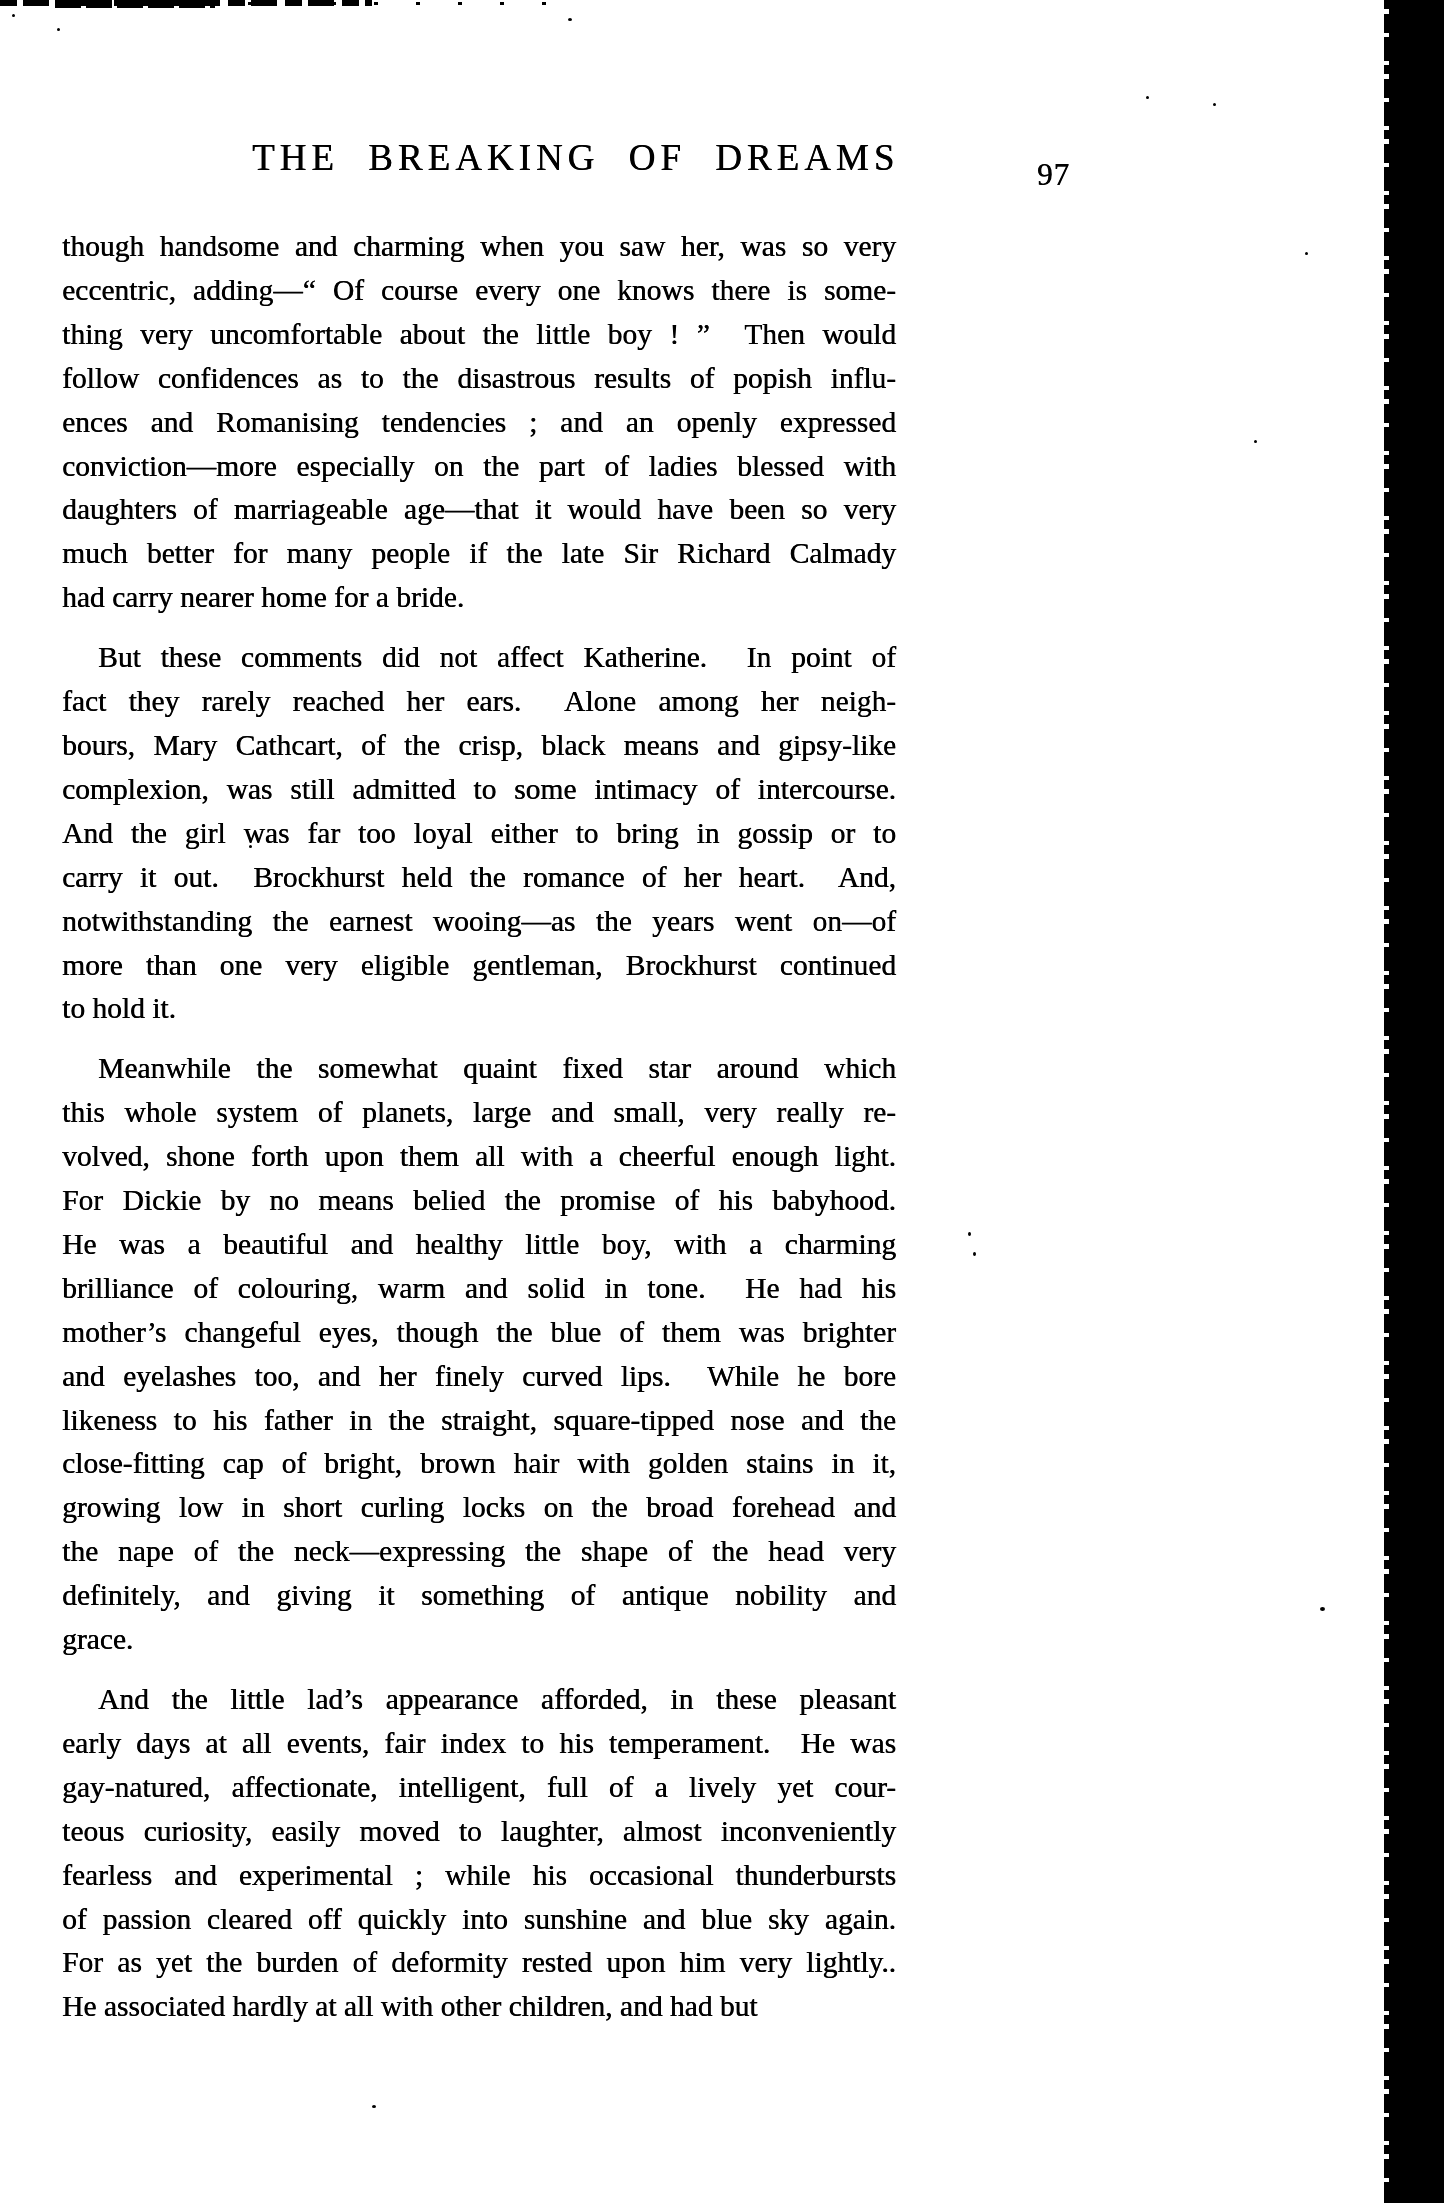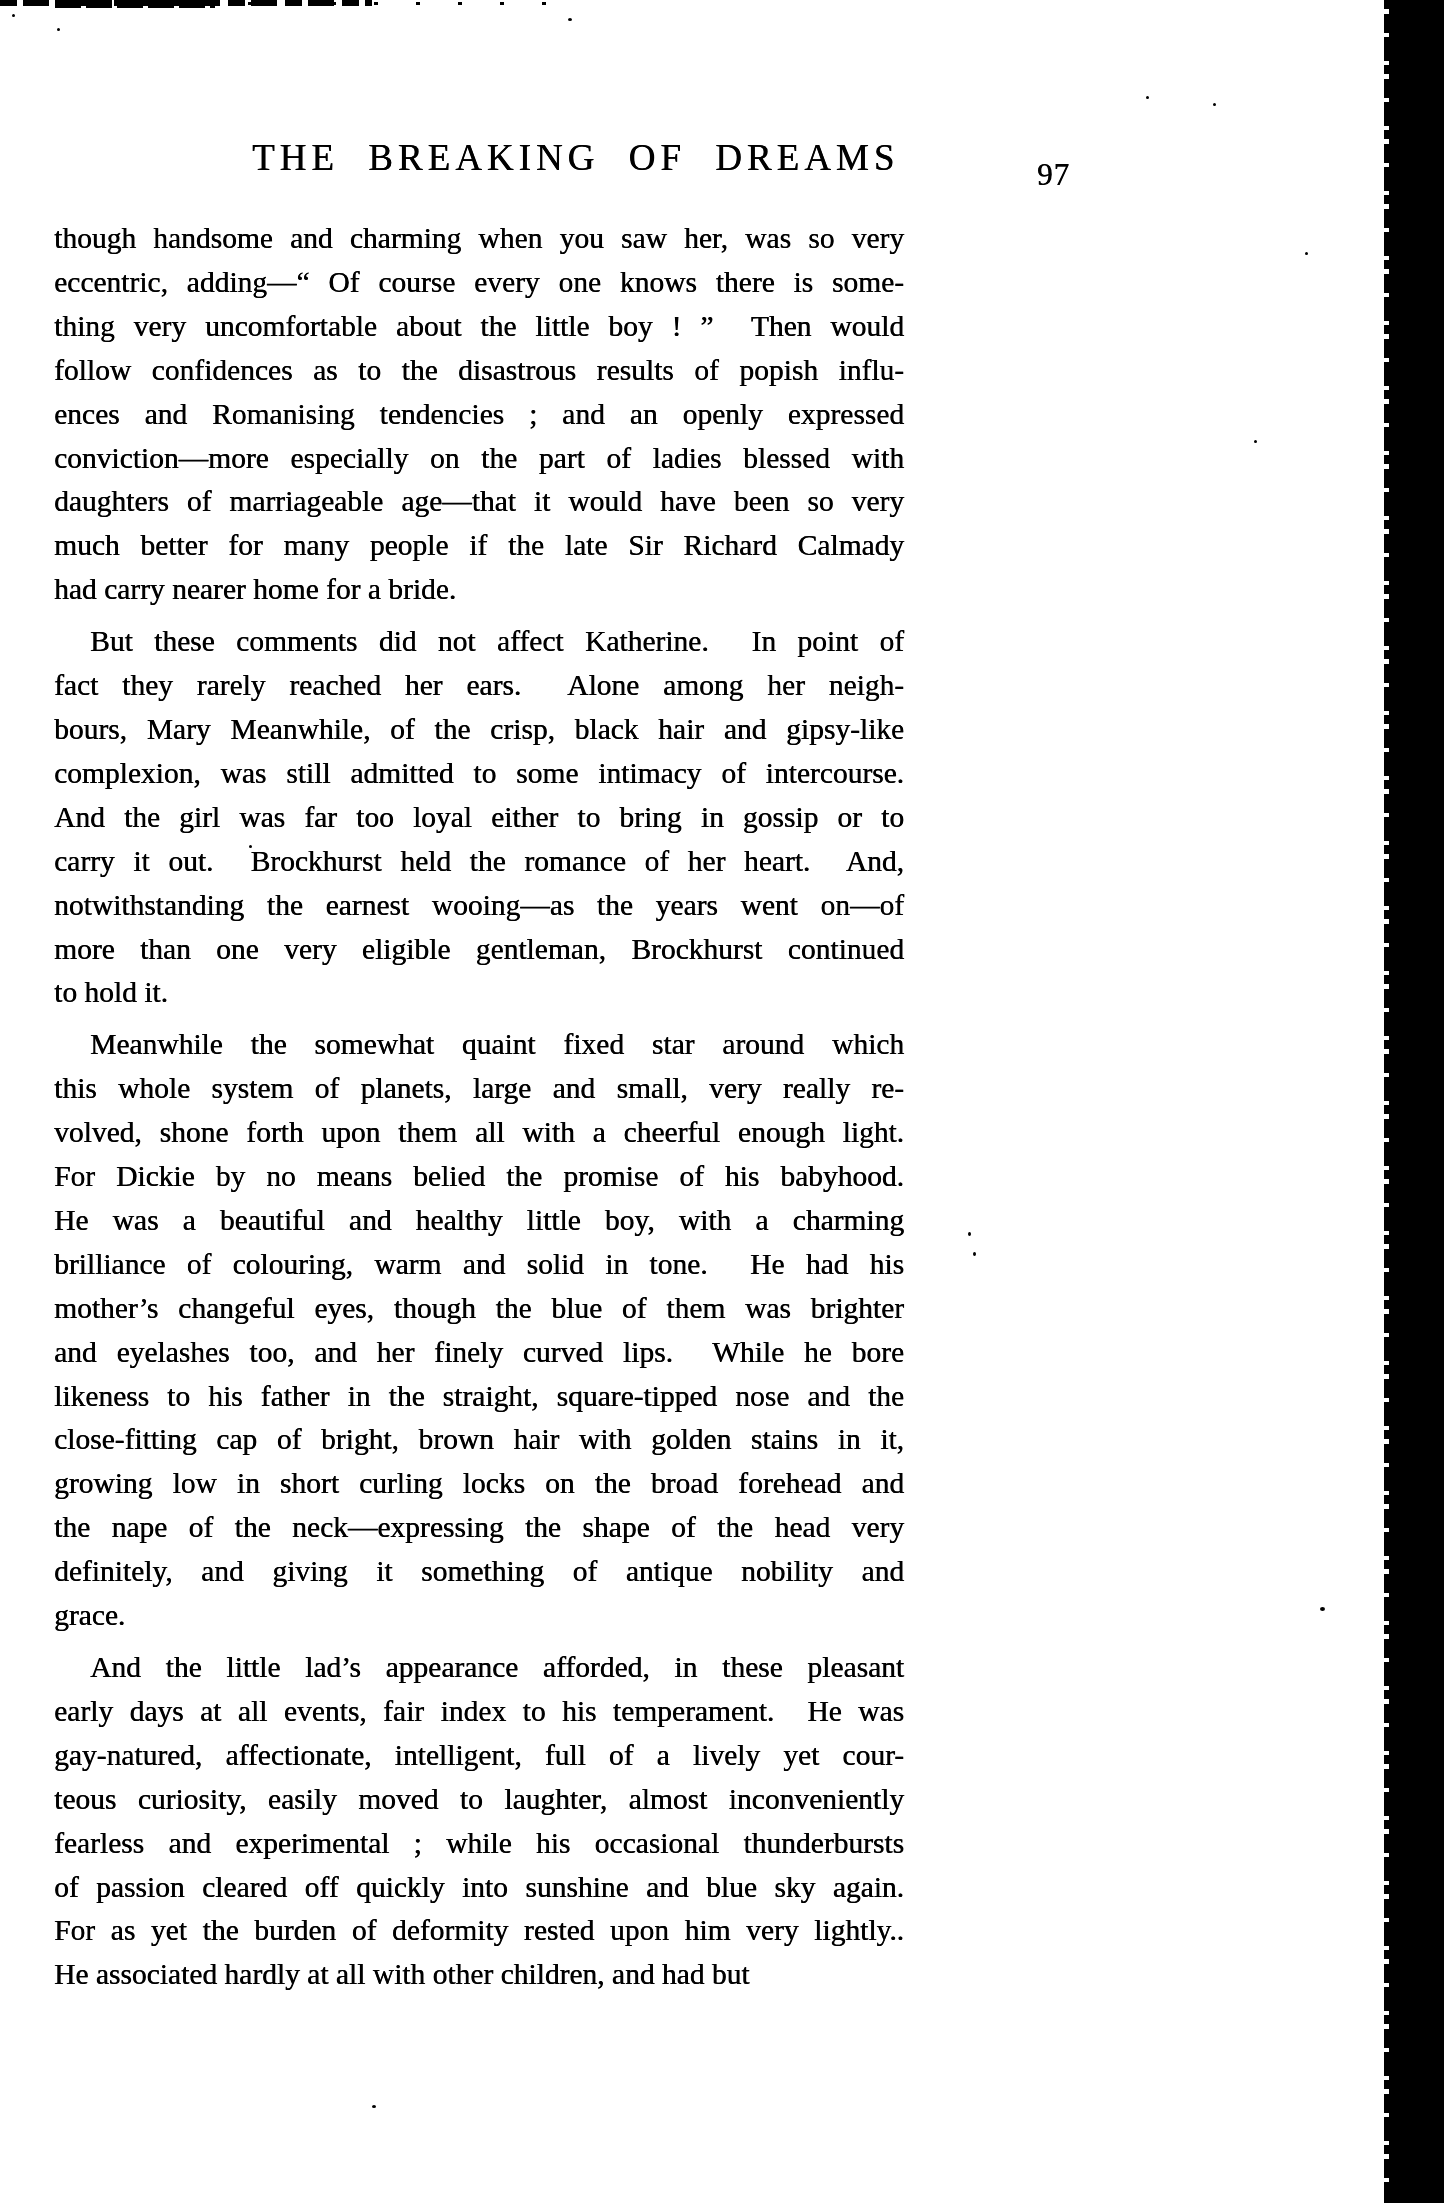--- a/index.html
+++ b/index.html
@@ -21,21 +21,21 @@
   }
   .page-number {
     position:absolute; left:1037px; top:157px;
     font-size:31px; letter-spacing:1px;
   }
 
   
   .body-col {
     position:absolute; left:46px; top:209px; width:866px;
   }
-  .para { margin:8px; }
+  .para { margin:16px; }
   .line {
     font-size:29.5px;
     line-height:43.9px;
     text-align:justify;
     text-align-last:justify;
     white-space:normal;
   }
   .line.indent { text-indent:36px; }
   .line.last { text-align-last:left; }
 
@@ -92,21 +92,21 @@
         <div class="line">follow confidences as to the disastrous results of popish influ-</div>
         <div class="line">ences and Romanising tendencies ; and an openly expressed</div>
         <div class="line">conviction—more especially on the part of ladies blessed with</div>
         <div class="line">daughters of marriageable age—that it would have been so very</div>
         <div class="line">much better for many people if the late Sir Richard Calmady</div>
         <div class="line last">had carry nearer home for a bride.</div>
       </div>
       <div class="para">
         <div class="line indent">But these comments did not affect Katherine.&nbsp; In point of</div>
         <div class="line">fact they rarely reached her ears.&nbsp; Alone among her neigh-</div>
-        <div class="line">bours, Mary Meanwhile, of the crisp, black hair and gipsy-like</div>
+        <div class="line">bours, Mary Cathcart, of the crisp, black means and gipsy-like</div>
         <div class="line">complexion, was still admitted to some intimacy of intercourse.</div>
         <div class="line">And the girl was far too loyal either to bring in gossip or to</div>
         <div class="line">carry it out.&nbsp; Brockhurst held the romance of her heart.&nbsp; And,</div>
         <div class="line">notwithstanding the earnest wooing—as the years went on—of</div>
         <div class="line">more than one very eligible gentleman, Brockhurst continued</div>
         <div class="line last">to hold it.</div>
       </div>
       <div class="para">
         <div class="line indent">Meanwhile the somewhat quaint fixed star around which</div>
         <div class="line">this whole system of planets, large and small, very really re-</div>

